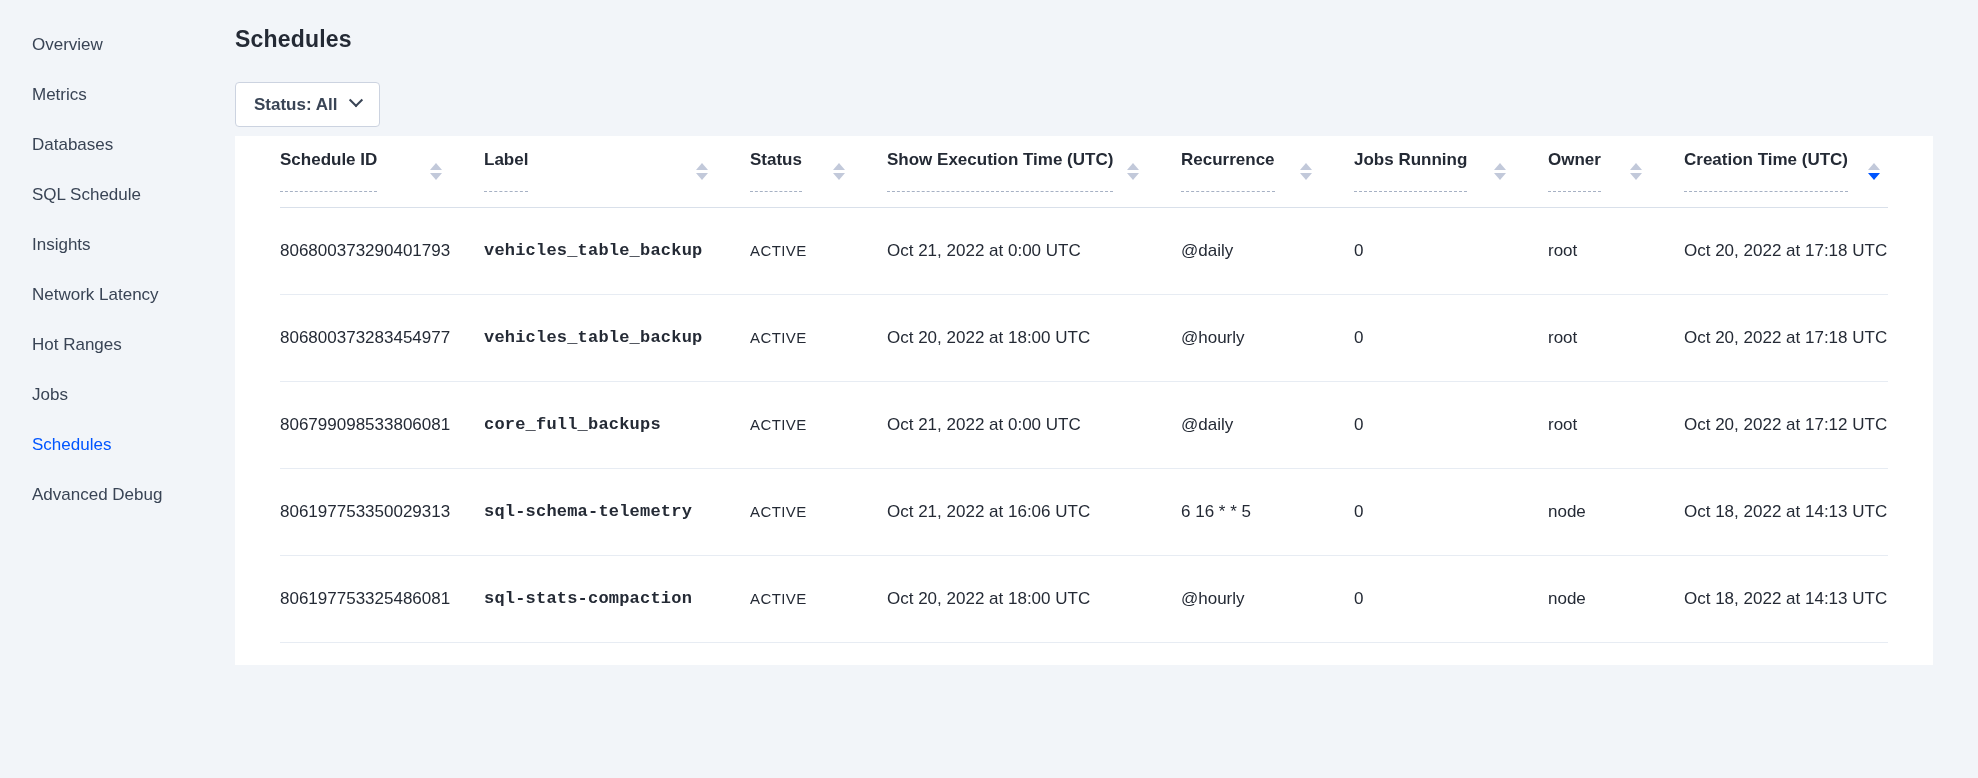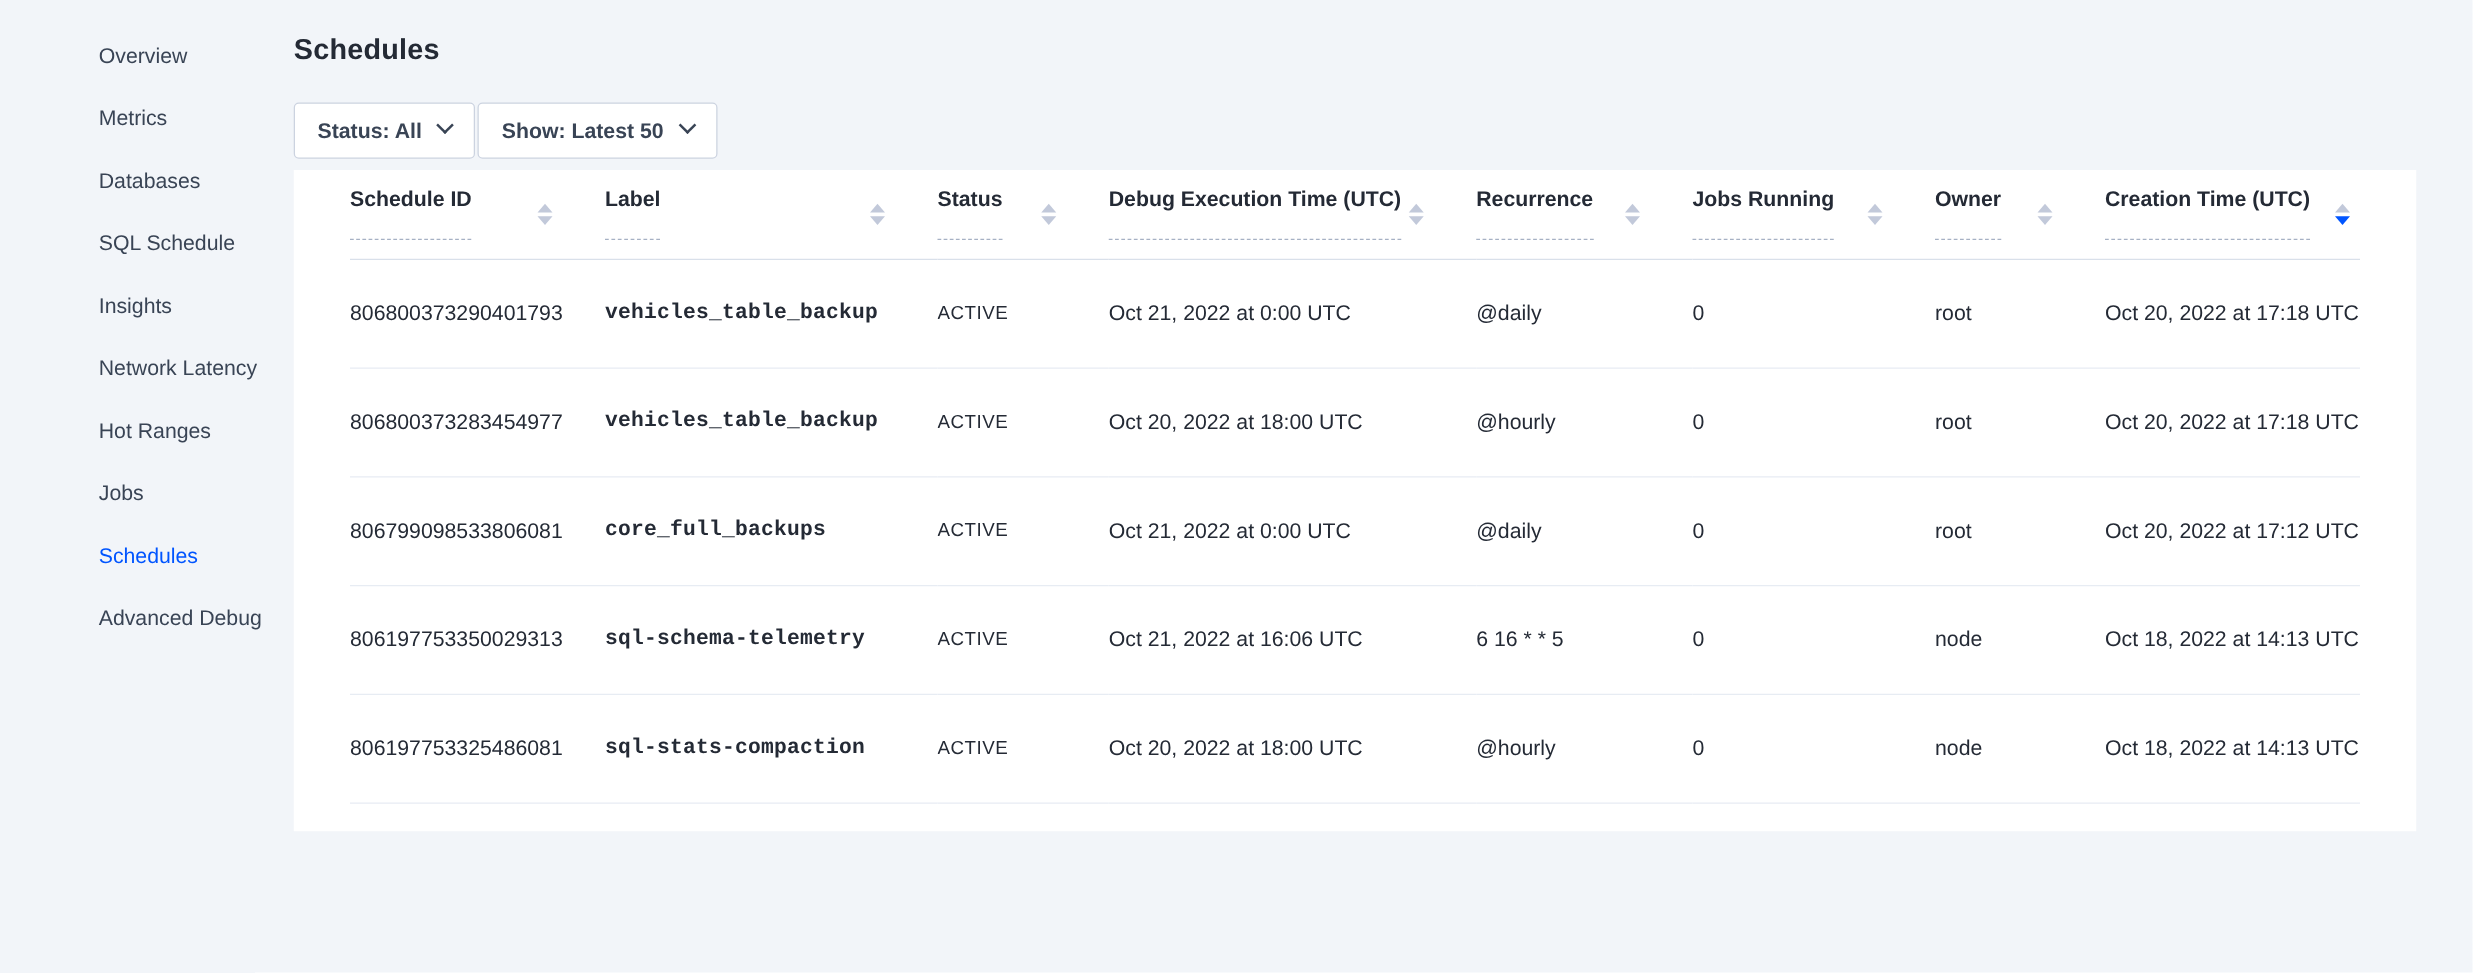--- a/index.html
+++ b/index.html
@@ -20,21 +20,21 @@
     background:var(--page-bg);
     font-family:"Liberation Sans", sans-serif;
     color:var(--ink-dark);
   }
   .app{display:flex;width:1978px;height:778px;}
 
   
   .sidebar{width:235px;flex:0 0 235px;padding-top:20px;}
   .side-item{
     display:block;height:50px;line-height:50px;padding-left:32px;
-    font-size:17px;color:var(--ink);cursor:pointer;white-space:nowrap;margin-left:47px;
+    font-size:17px;color:var(--ink);cursor:pointer;white-space:nowrap;
   }
   .side-item.active{color:var(--accent);}
 
   
   .content{flex:1;padding-top:26px;}
   .page-title{font-size:23px;line-height:26px;font-weight:700;color:var(--ink-dark);letter-spacing:.2px;}
 
   .filters{display:flex;gap:2px;margin-top:30px;}
   .dropdown{
     display:inline-flex;align-items:center;gap:14px;height:45px;padding:0 18px;
@@ -101,24 +101,20 @@
 
   <main class="content">
     <h1 class="page-title">Schedules</h1>
 
     <div class="filters" id="filters">
   <button class="dropdown">
     <span class="lbl">Status: All</span>
     <span class="chev"></span>
   </button>
 
-  <button class="dropdown">
-    <span class="lbl">Show: Latest 50</span>
-    <span class="chev"></span>
-  </button>
 </div>
 
 
     <div class="card">
       <table>
         <colgroup>
           <col style="width:204px">
             <col style="width:266px">
             <col style="width:137px">
           <col style="width:294px">
@@ -154,21 +150,21 @@
       <span class="col-label">Status</span>
       <span class="sort">
         <span class="tri-up"></span>
         <span class="tri-down"></span>
       </span>
     </span>
   </th>
 
   <th>
     <span class="th-inner">
-      <span class="col-label">Debug Execution Time (UTC)</span>
+      <span class="col-label">Show Execution Time (UTC)</span>
       <span class="sort">
         <span class="tri-up"></span>
         <span class="tri-down"></span>
       </span>
     </span>
   </th>
 
   <th>
     <span class="th-inner">
       <span class="col-label">Recurrence</span>

